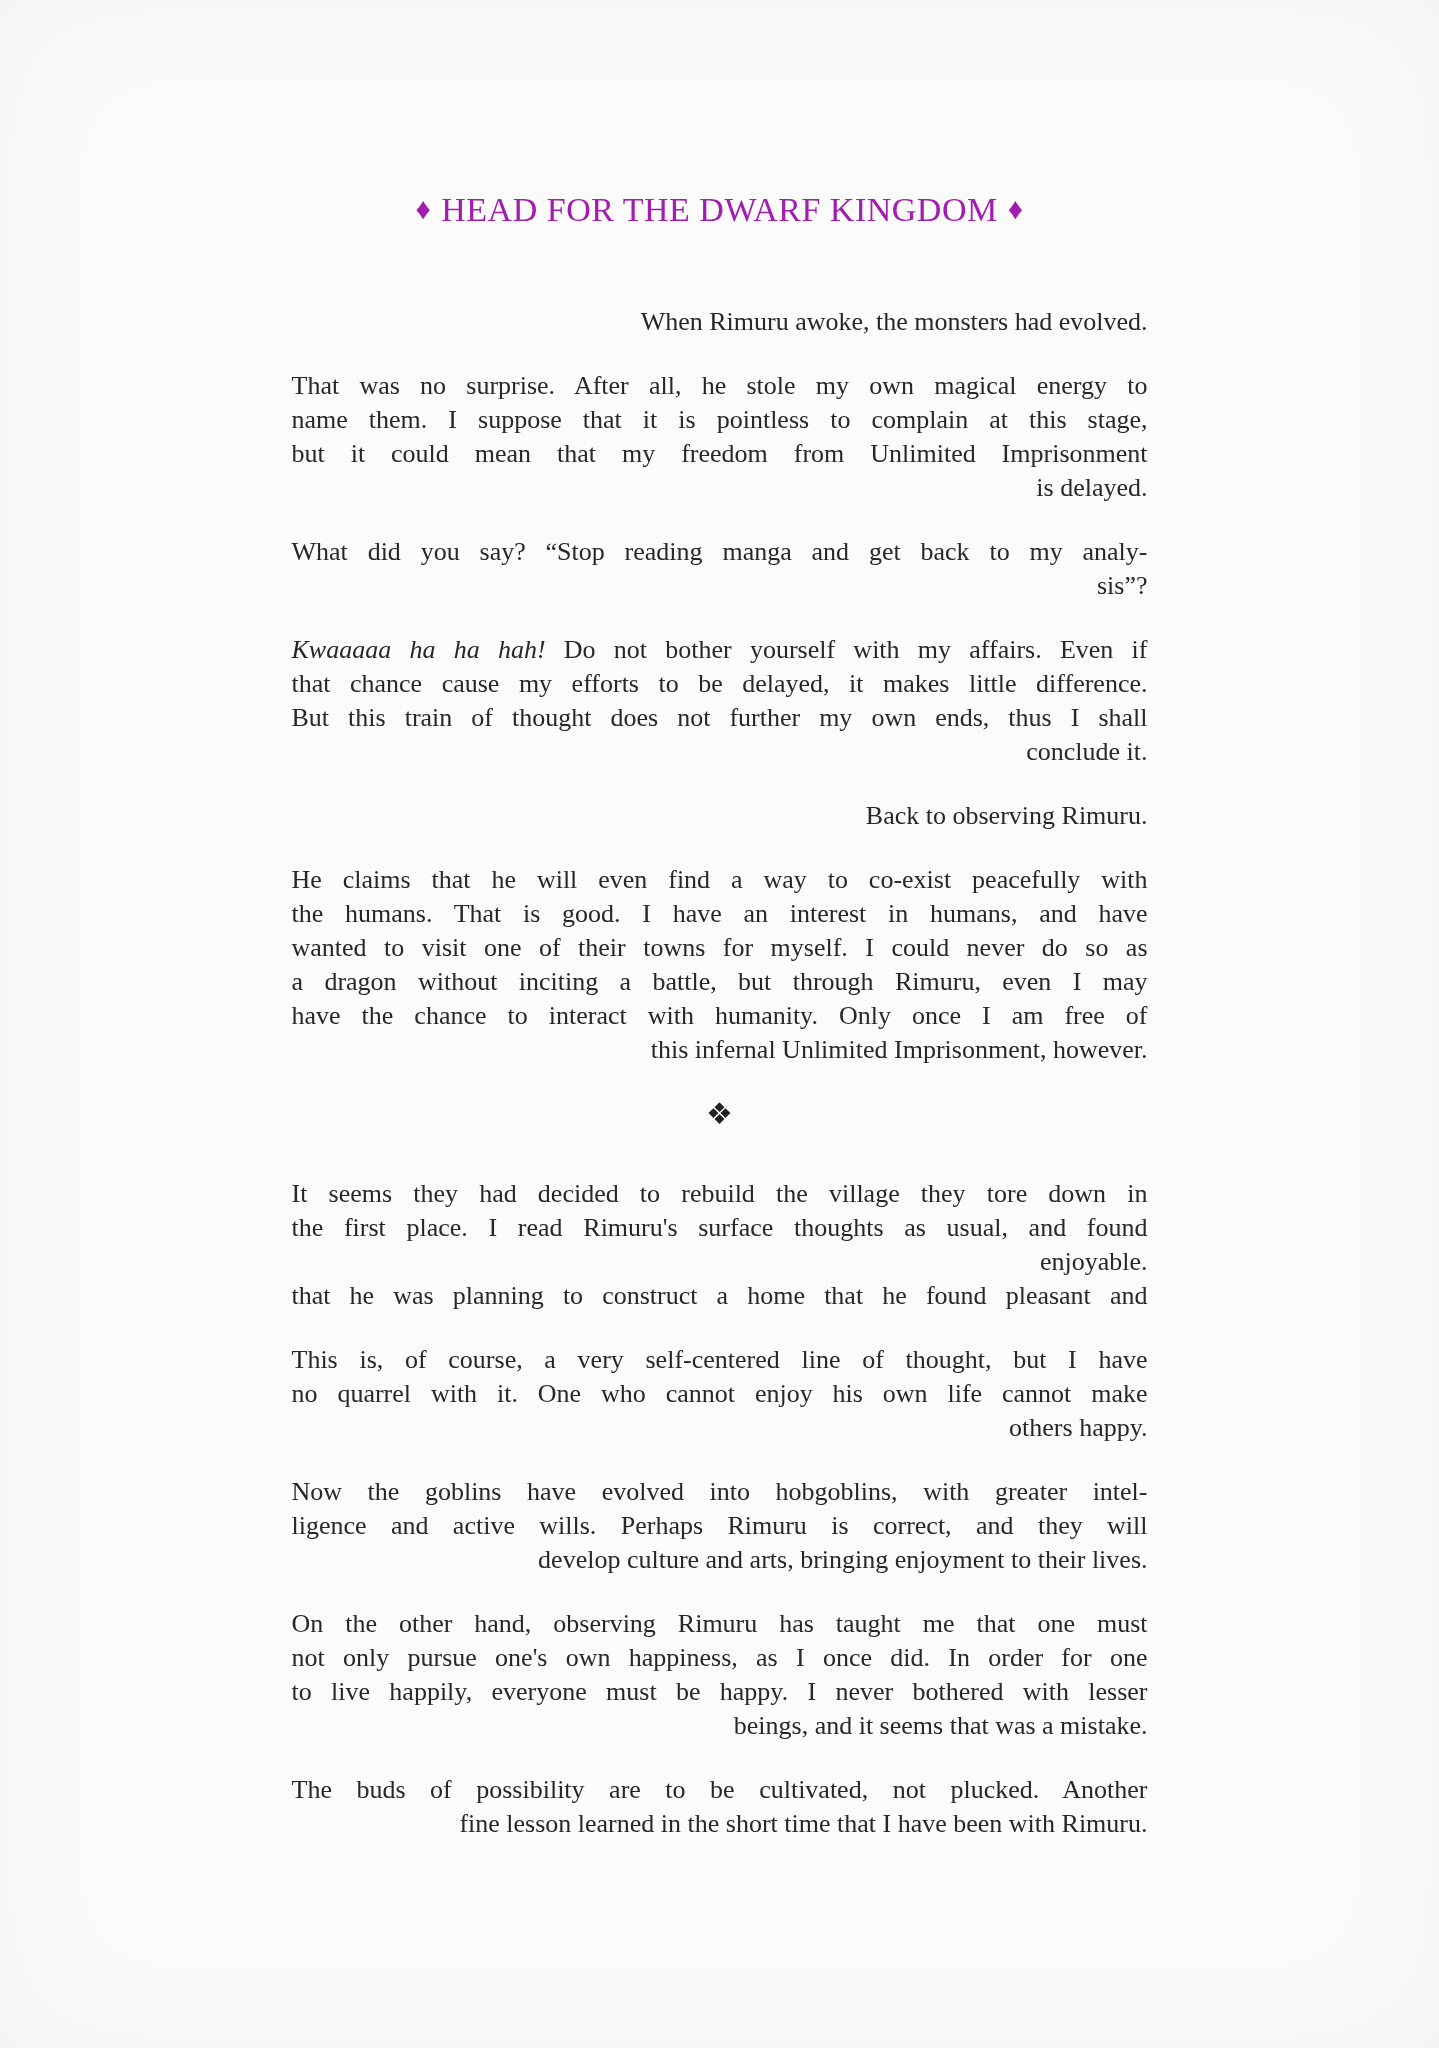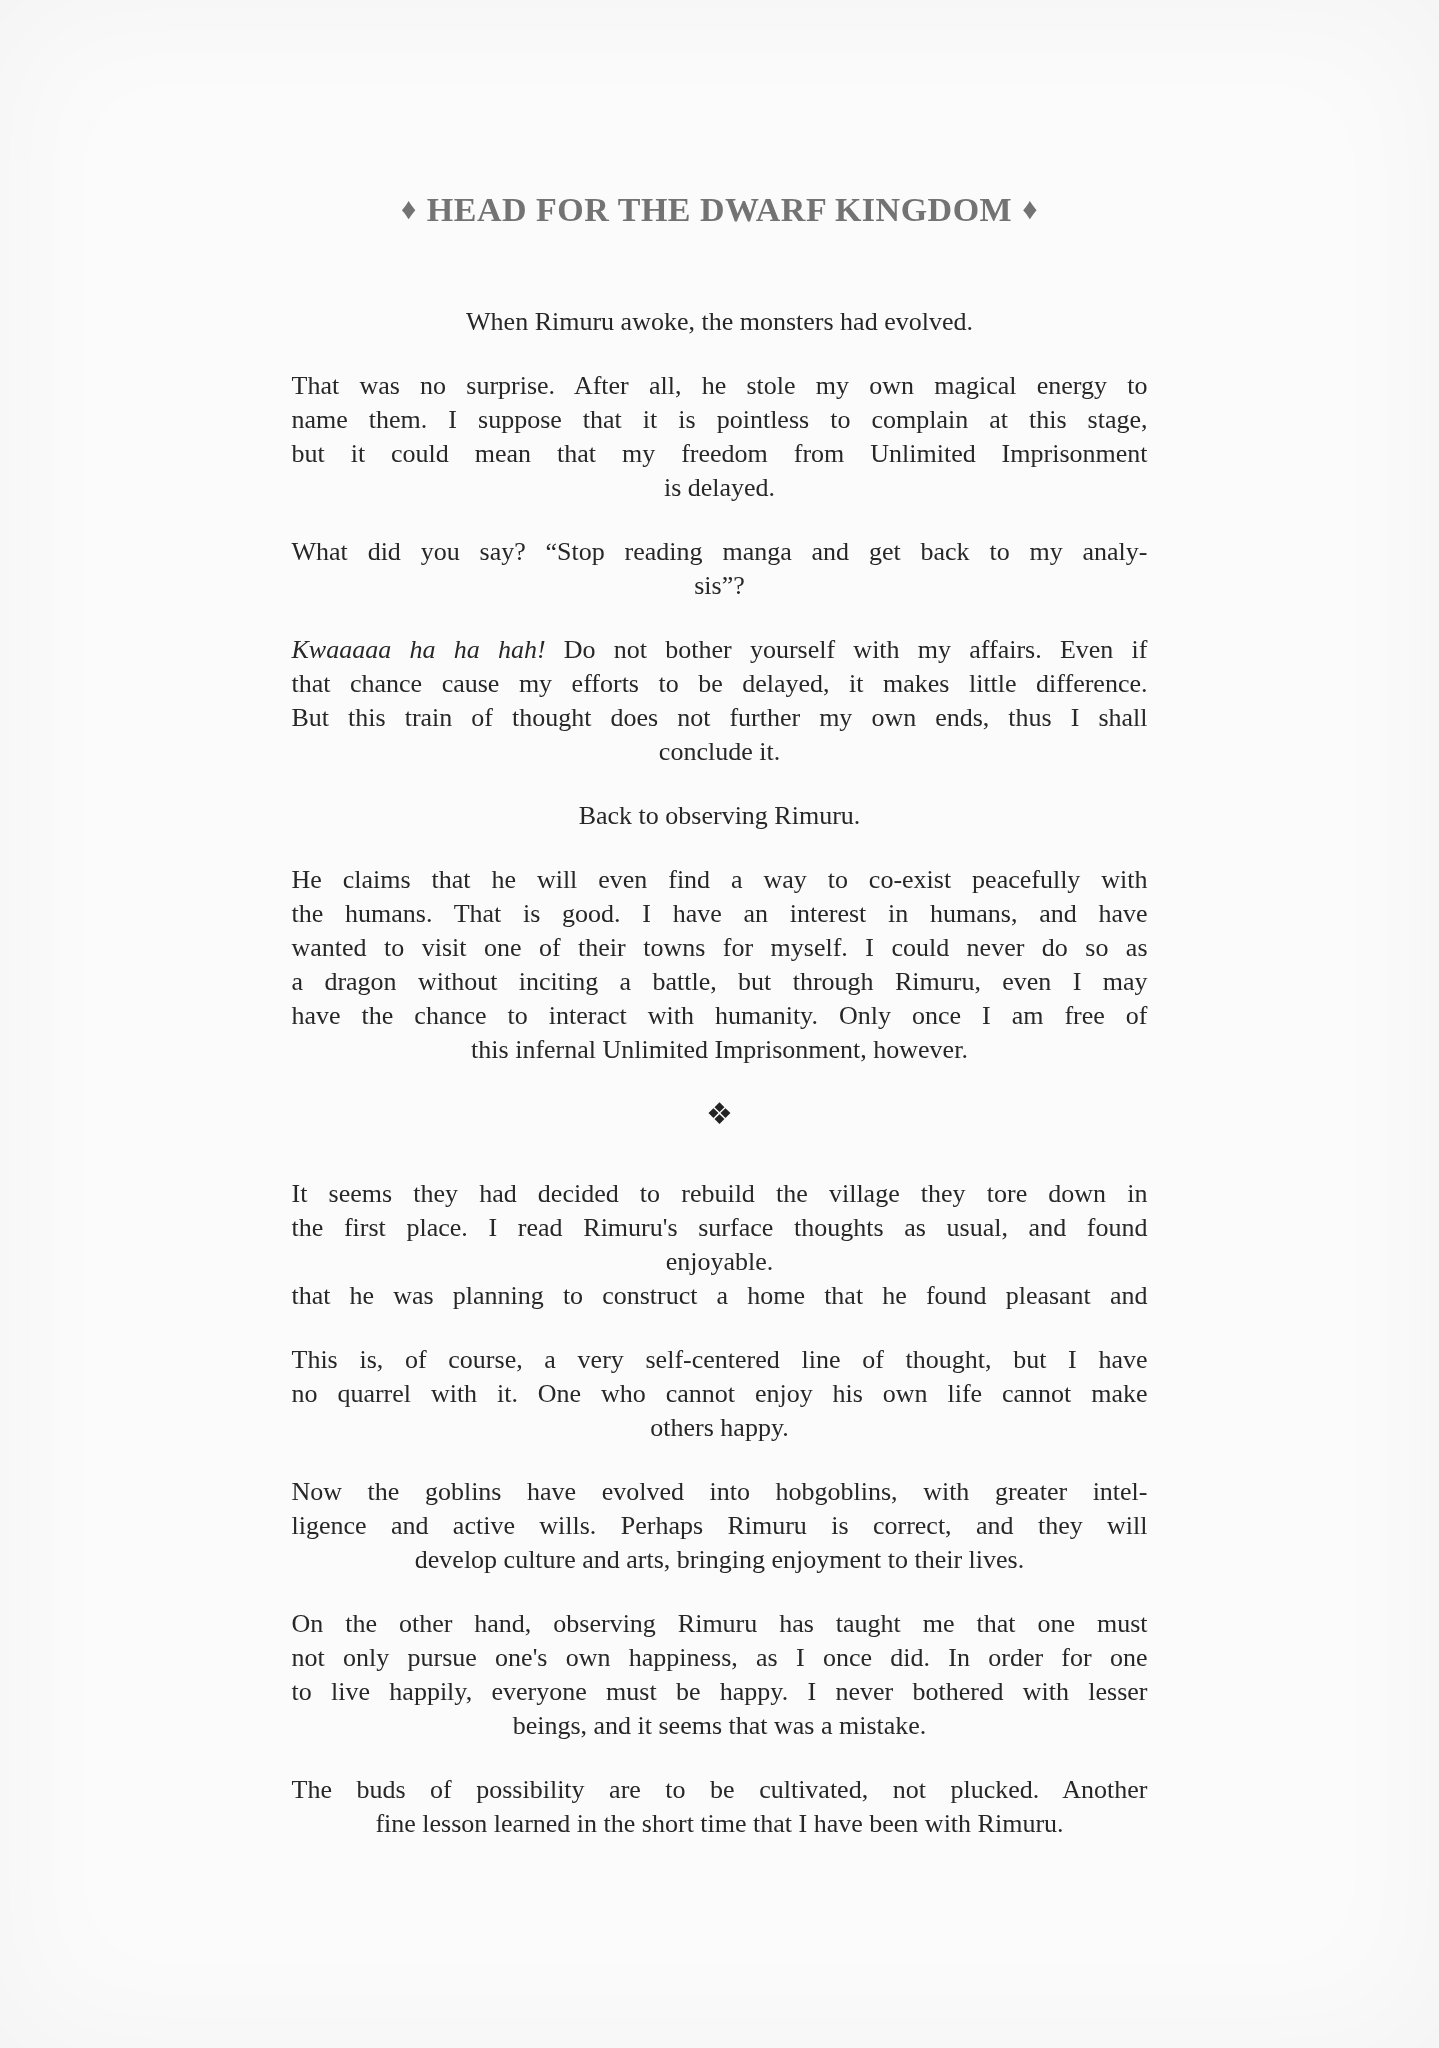--- a/index.html
+++ b/index.html
@@ -17,39 +17,38 @@
     font-family: "Liberation Serif", "DejaVu Serif", serif;
     color: #272727;
     overflow: hidden;
   }
   .chapter-title {
     padding-top: 190px;
     text-align: center;
     font-size: 34px;
     line-height: 40px;
     letter-spacing: 0.5px;
-    color: #737373;
+    color: #a21caf;
     white-space: nowrap;
-    font-weight: bold;
   }
   .chapter-title .ornament {
     font-size: 30px;
     position: relative;
     top: -2px;
   }
   .chapter-title .ornament.left  { margin-right: 10px; }
   .chapter-title .ornament.right { margin-left: 10px; }
   .chapter-body {
     width: 856px;
     margin: 74px auto 0 auto;
     font-size: 26px;
     line-height: 34px;
   }
   .para { margin: 0 0 30px 0; }
-  .line { text-align: center; }
+  .line { text-align: right; }
   .line.j {
     text-align: justify;
     text-align-last: justify;
   }
   .divider {
     text-align: center;
     font-size: 30px;
     line-height: 34px;
     margin: 14px 0 46px 0;
     color: #232323;

